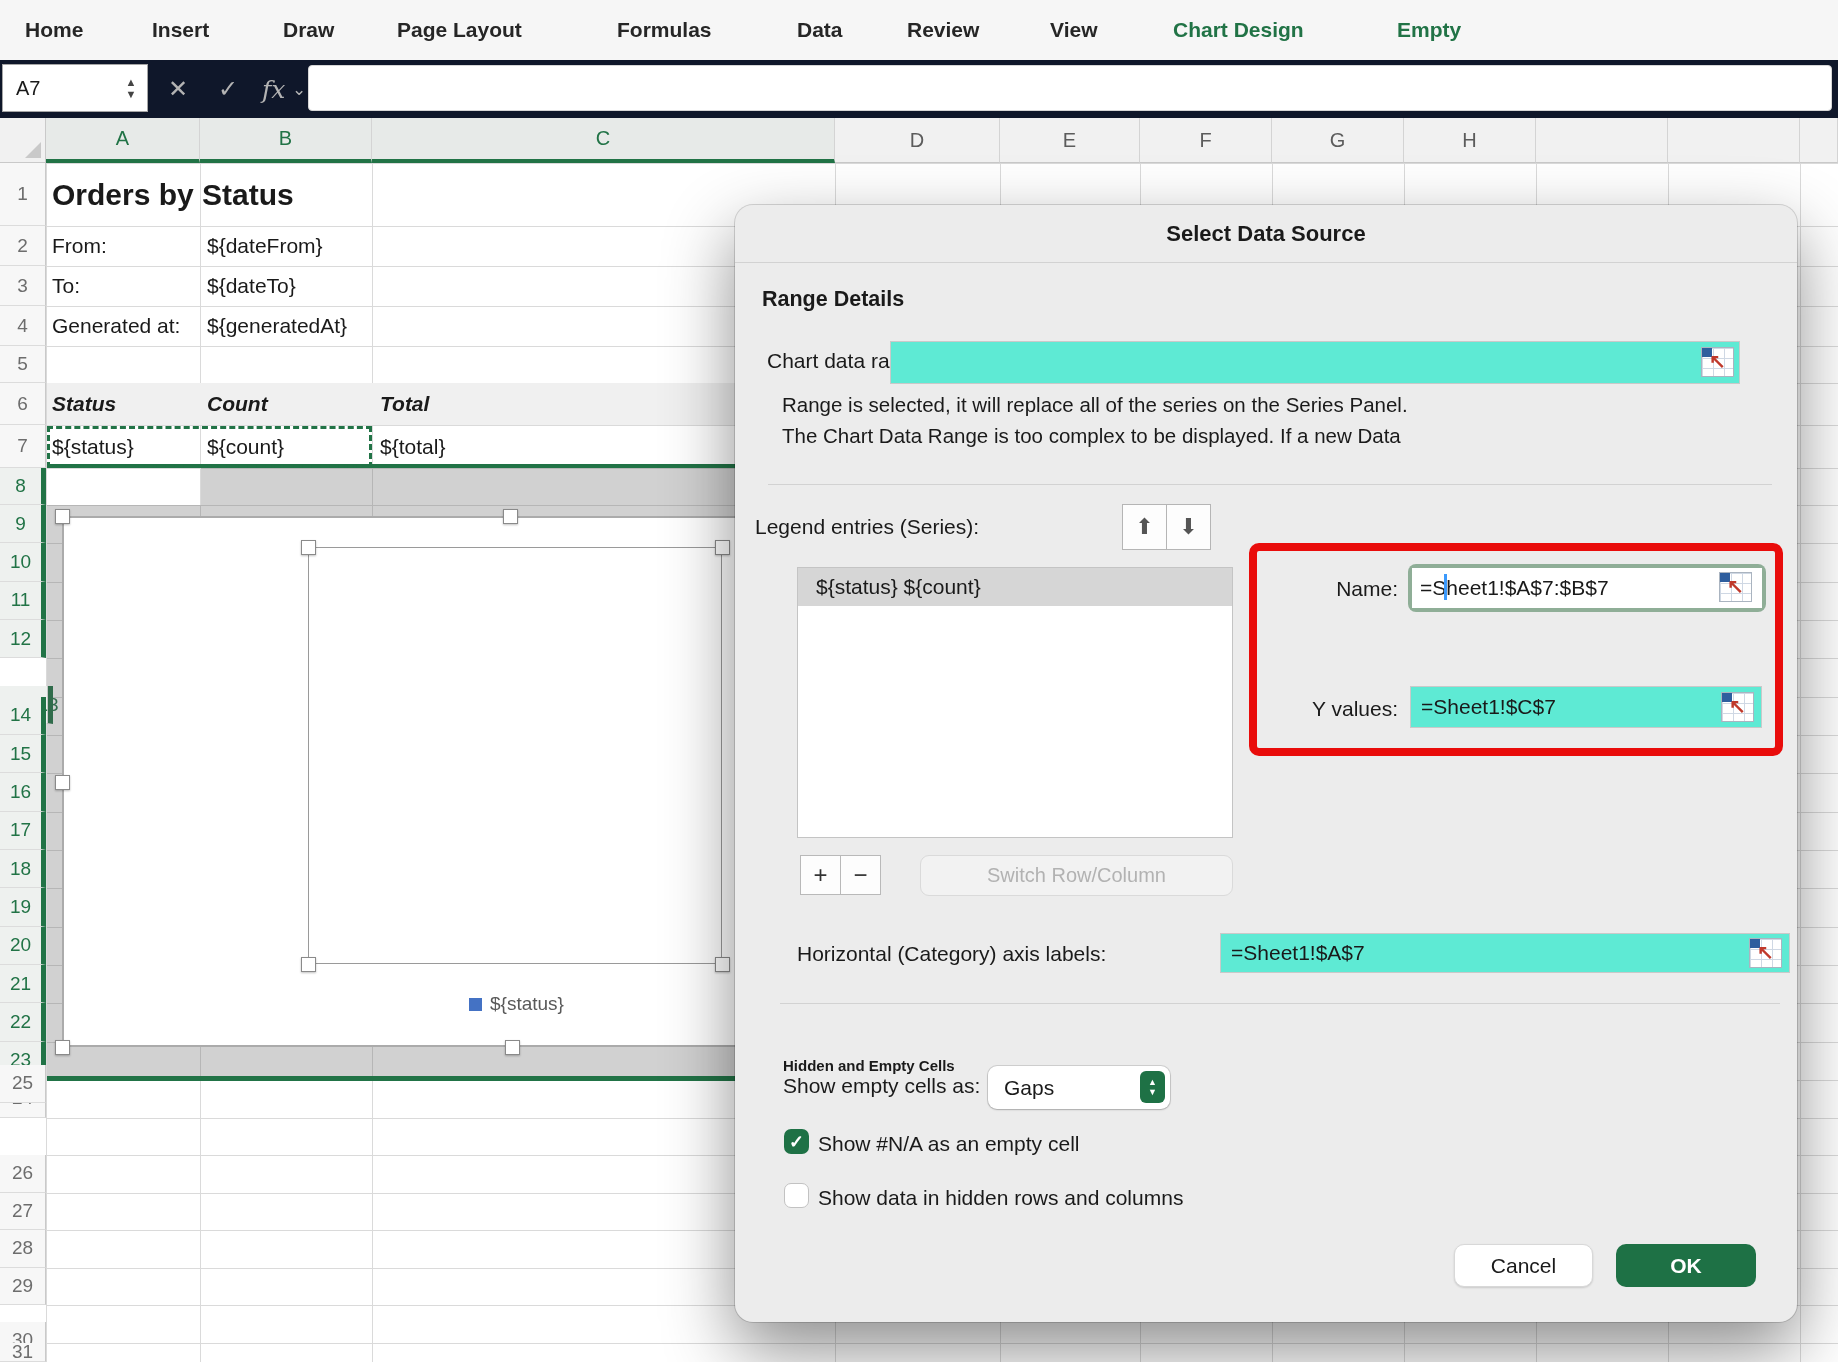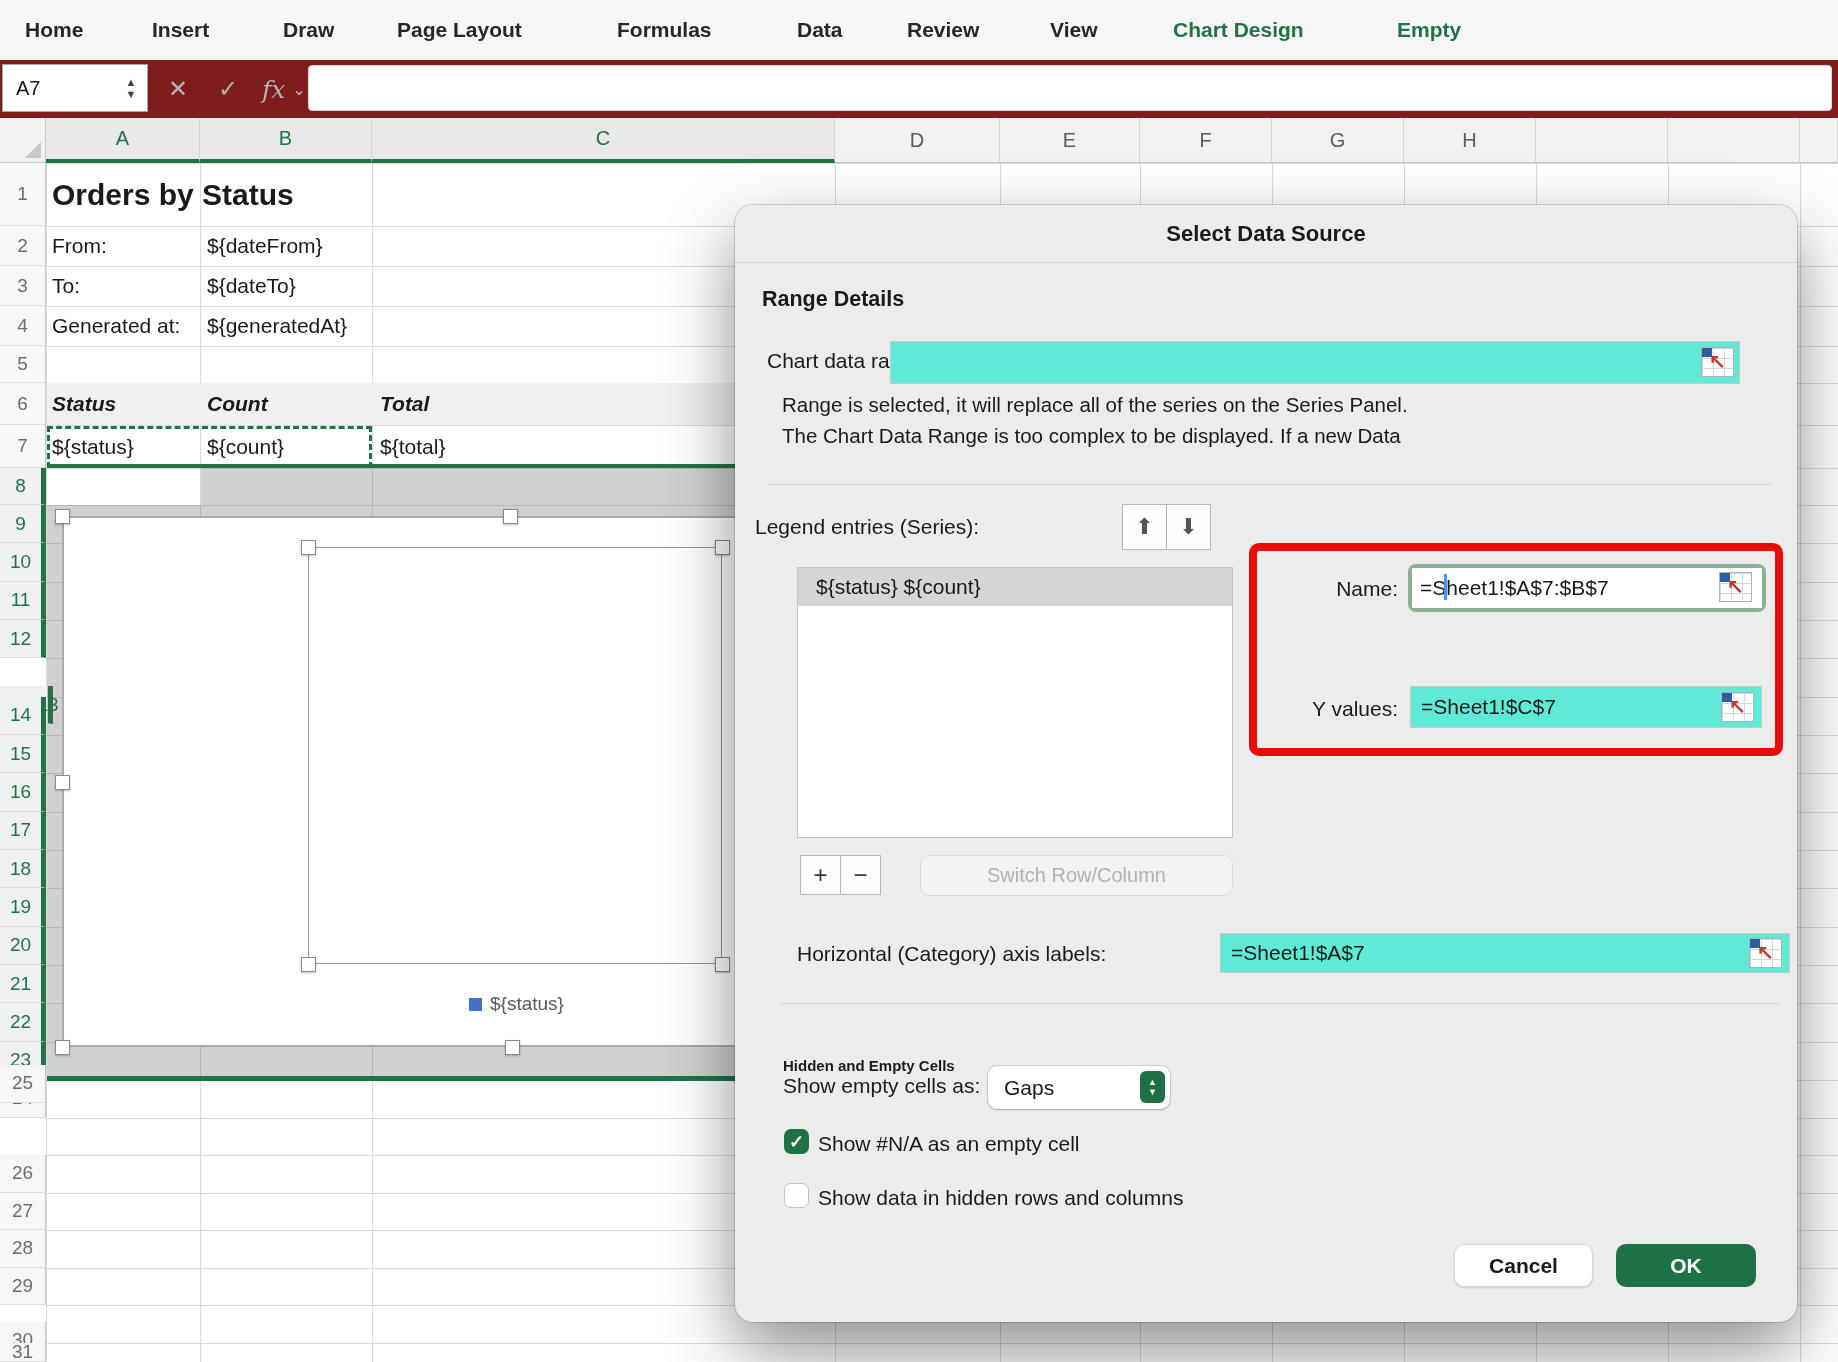--- a/index.html
+++ b/index.html
@@ -7,21 +7,21 @@
           font-family:"Liberation Sans", sans-serif;color:#1a1a1a;}
   .abs{position:absolute;}
 
   
   .menubar{left:0;top:0;width:1838px;height:60px;background:#f6f6f6;}
   .menu-item{position:absolute;top:0;height:60px;display:flex;align-items:center;
              font-size:21px;font-weight:600;color:#262626;cursor:default;}
   .menu-item.active{color:#217346;}
 
   
-  .formulabar{left:0;top:60px;width:1838px;height:58px;background:#7f1d1d;border-bottom:6px solid #b91c1c;}
+  .formulabar{left:0;top:60px;width:1838px;height:58px;background:#0f172a;border-bottom:6px solid #b91c1c;}
   .namebox{position:absolute;left:2px;top:4px;width:146px;height:48px;background:#fff;border:1px solid #a6a6a6;
            display:flex;align-items:center;font-size:20px;padding-left:13px;box-sizing:border-box;}
   .namebox-stepper{position:absolute;right:4px;top:4px;width:24px;height:38px;display:flex;flex-direction:column;
            align-items:center;justify-content:center;color:#444;font-size:11px;line-height:12px;}
   .fb-icon{position:absolute;top:0;height:58px;display:flex;align-items:center;color:#b3b3b3;font-size:24px;}
   .fb-fx{font-family:"DejaVu Serif",serif;font-style:italic;font-size:25px;}
   .fb-input{position:absolute;left:308px;top:5px;width:1524px;height:46px;background:#fff;
             border:1px solid #d6d6d6;border-radius:4px;box-sizing:border-box;}
 
   
@@ -81,21 +81,21 @@
   .caret{position:absolute;left:32px;top:6px;width:2.5px;height:26px;background:#3b99fc;}
   .dropdown{position:absolute;left:253px;top:861px;width:182px;height:43px;background:#fff;border-radius:9px;
             box-shadow:0 0 0 1px rgba(0,0,0,.12), 0 1px 2px rgba(0,0,0,.18);display:flex;align-items:center;
             font-size:21px;padding-left:16px;box-sizing:border-box;}
   .dd-stepper{position:absolute;right:5px;top:5px;width:25px;height:32px;background:#1e7145;border-radius:6px;
               display:flex;flex-direction:column;align-items:center;justify-content:center;color:#fff;font-size:9px;line-height:10px;}
   .checkbox{position:absolute;width:25px;height:25px;border-radius:7px;box-sizing:border-box;display:flex;align-items:center;justify-content:center;}
   .checkbox.on{background:#1e7145;color:#fff;font-size:18px;font-weight:bold;}
   .checkbox.off{background:#fff;border:1.5px solid #c2c2c2;}
   .dlg-btn{position:absolute;top:1039px;height:43px;border-radius:10px;display:flex;align-items:center;justify-content:center;
-           font-size:21px;box-sizing:border-box;font-weight:bold;}
+           font-size:21px;box-sizing:border-box;}
   .btn-cancel{left:719px;width:139px;background:#fff;border:1px solid #d8d8d8;box-shadow:0 1px 2px rgba(0,0,0,.15);}
   .btn-ok{left:881px;width:140px;background:#1e7145;color:#fff;font-weight:600;}
 </style>
 </head>
 <body>
 
 <div class="screen">
 
   <div class="abs menubar">
     <span class="menu-item" style="left:25px">Home</span>

